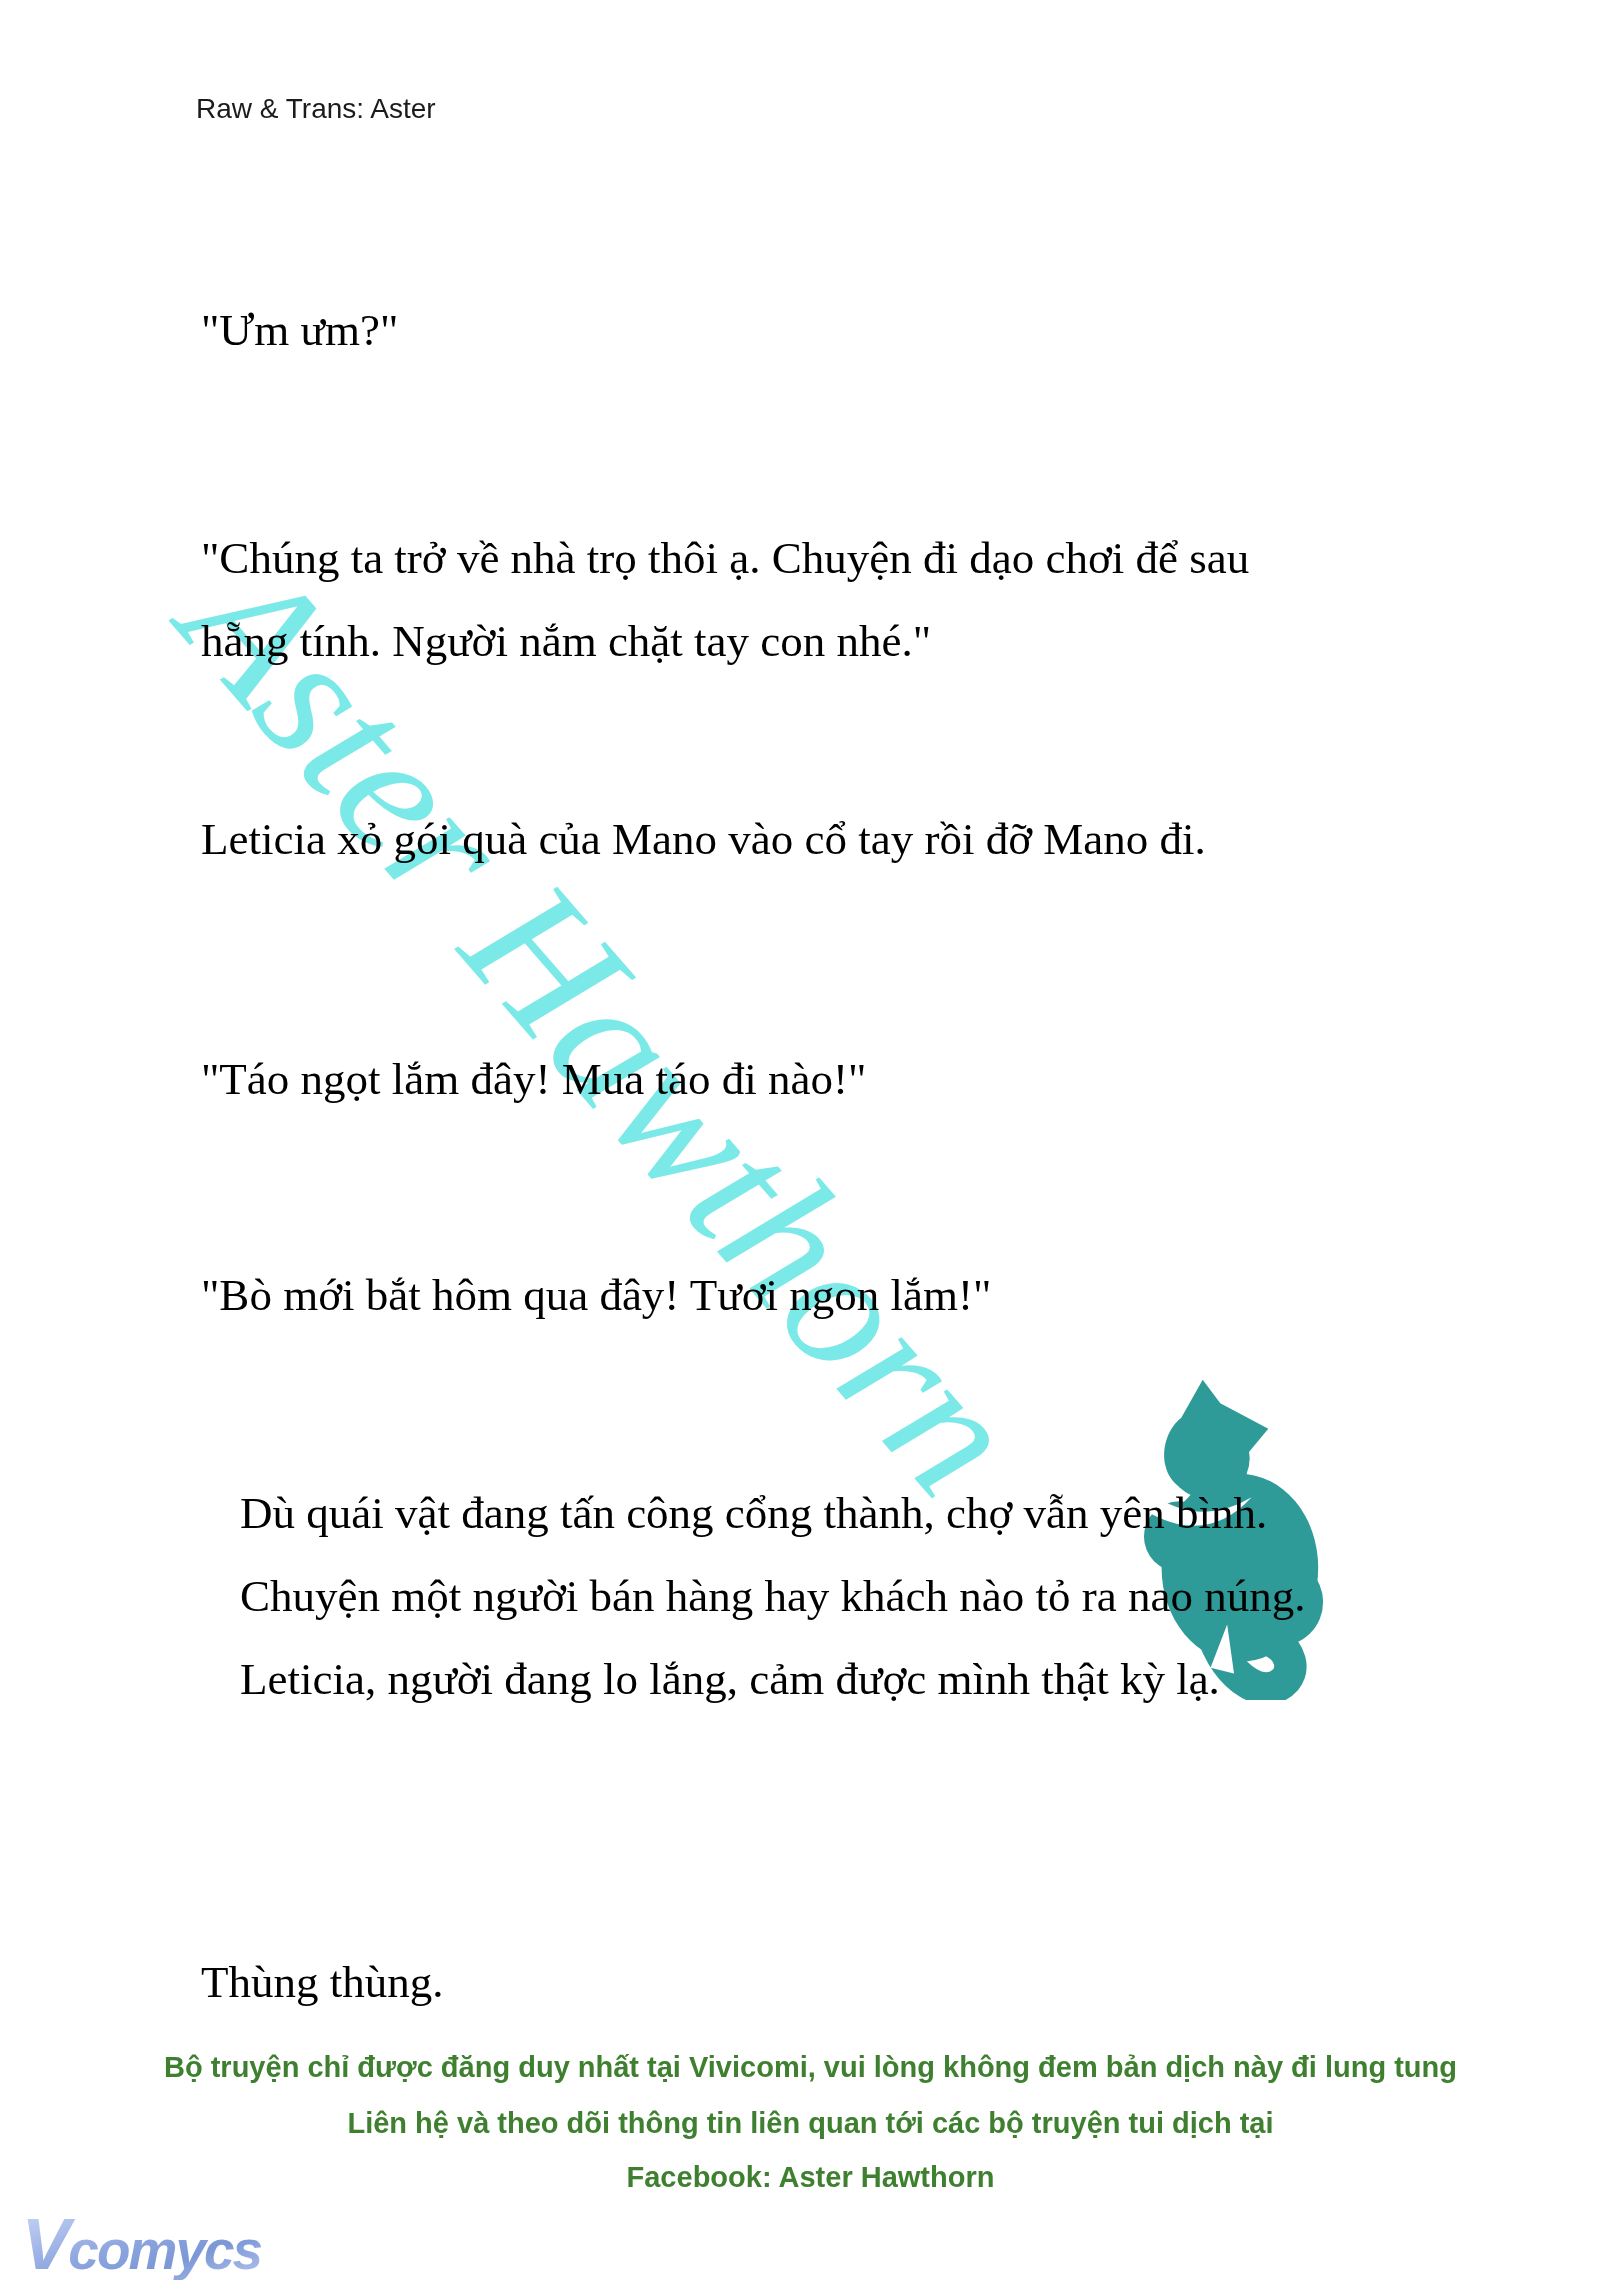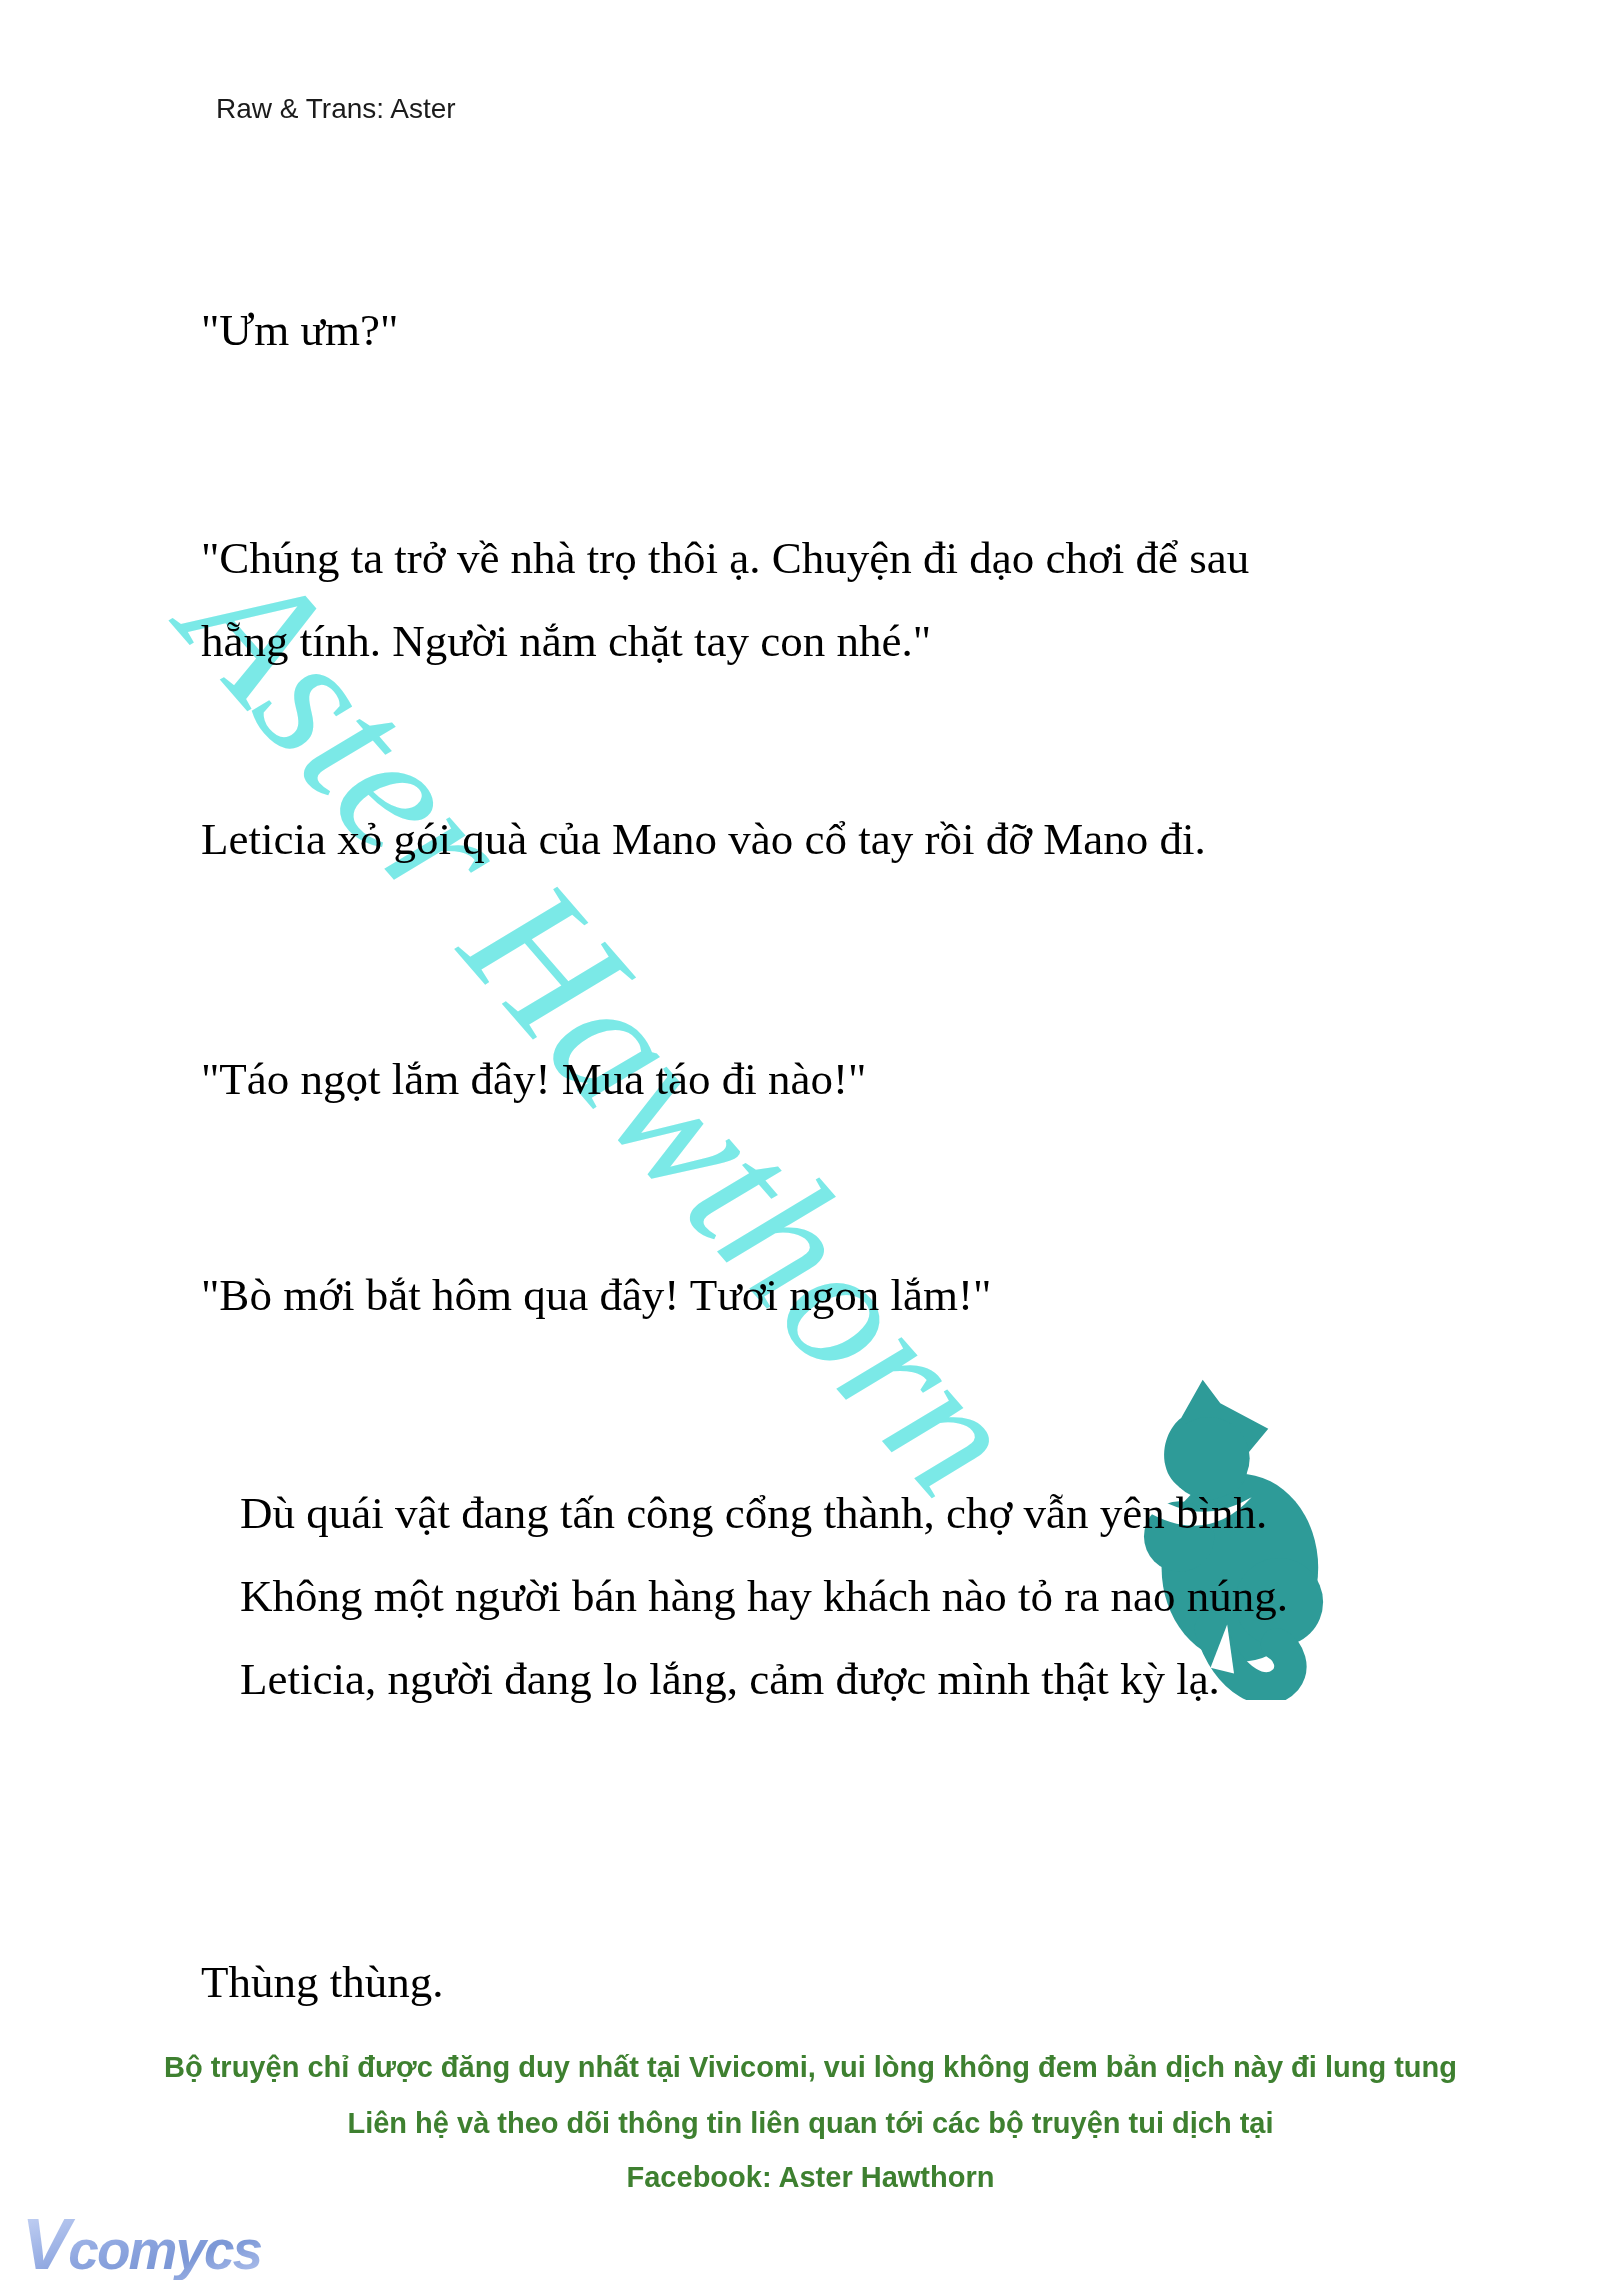--- a/index.html
+++ b/index.html
@@ -17,21 +17,20 @@
   
   .header {
     position: absolute;
     left: 196px;
     top: 93px;
     font-family: "Liberation Sans", sans-serif;
     font-size: 28px;
     color: #1b1b1b;
     z-index: 3;
     white-space: nowrap;
-    margin-left: 20px;
   }
 
   
   .watermark {
     position: absolute;
     left: 289px;
     top: 529px;
     transform: rotate(49deg);
     transform-origin: 0 0;
     font-family: "Liberation Serif", serif;
@@ -129,21 +128,21 @@
       <div class="line">Leticia xỏ gói quà của Mano vào cổ tay rồi đỡ Mano đi.</div>
     </div>
     <div class="para p4">
       <div class="line">"Táo ngọt lắm đây! Mua táo đi nào!"</div>
     </div>
     <div class="para p5">
       <div class="line">"Bò mới bắt hôm qua đây! Tươi ngon lắm!"</div>
     </div>
     <div class="para p6">
       <div class="line">Dù quái vật đang tấn công cổng thành, chợ vẫn yên bình.</div>
-      <div class="line">Không một người bán hàng hay khách nào tỏ ra nao núng.</div>
+      <div class="line">Chuyện một người bán hàng hay khách nào tỏ ra nao núng.</div>
       <div class="line">Leticia, người đang lo lắng, cảm được mình thật kỳ lạ.</div>
     </div>
     <div class="para p7">
       <div class="line">Thùng thùng.</div>
     </div>
   </div>
 
   <svg class="cat" viewBox="0 0 190 335" xmlns="http://www.w3.org/2000/svg">
 
     <ellipse cx="100" cy="200" rx="80" ry="96" fill="#2E9B98"></ellipse>

